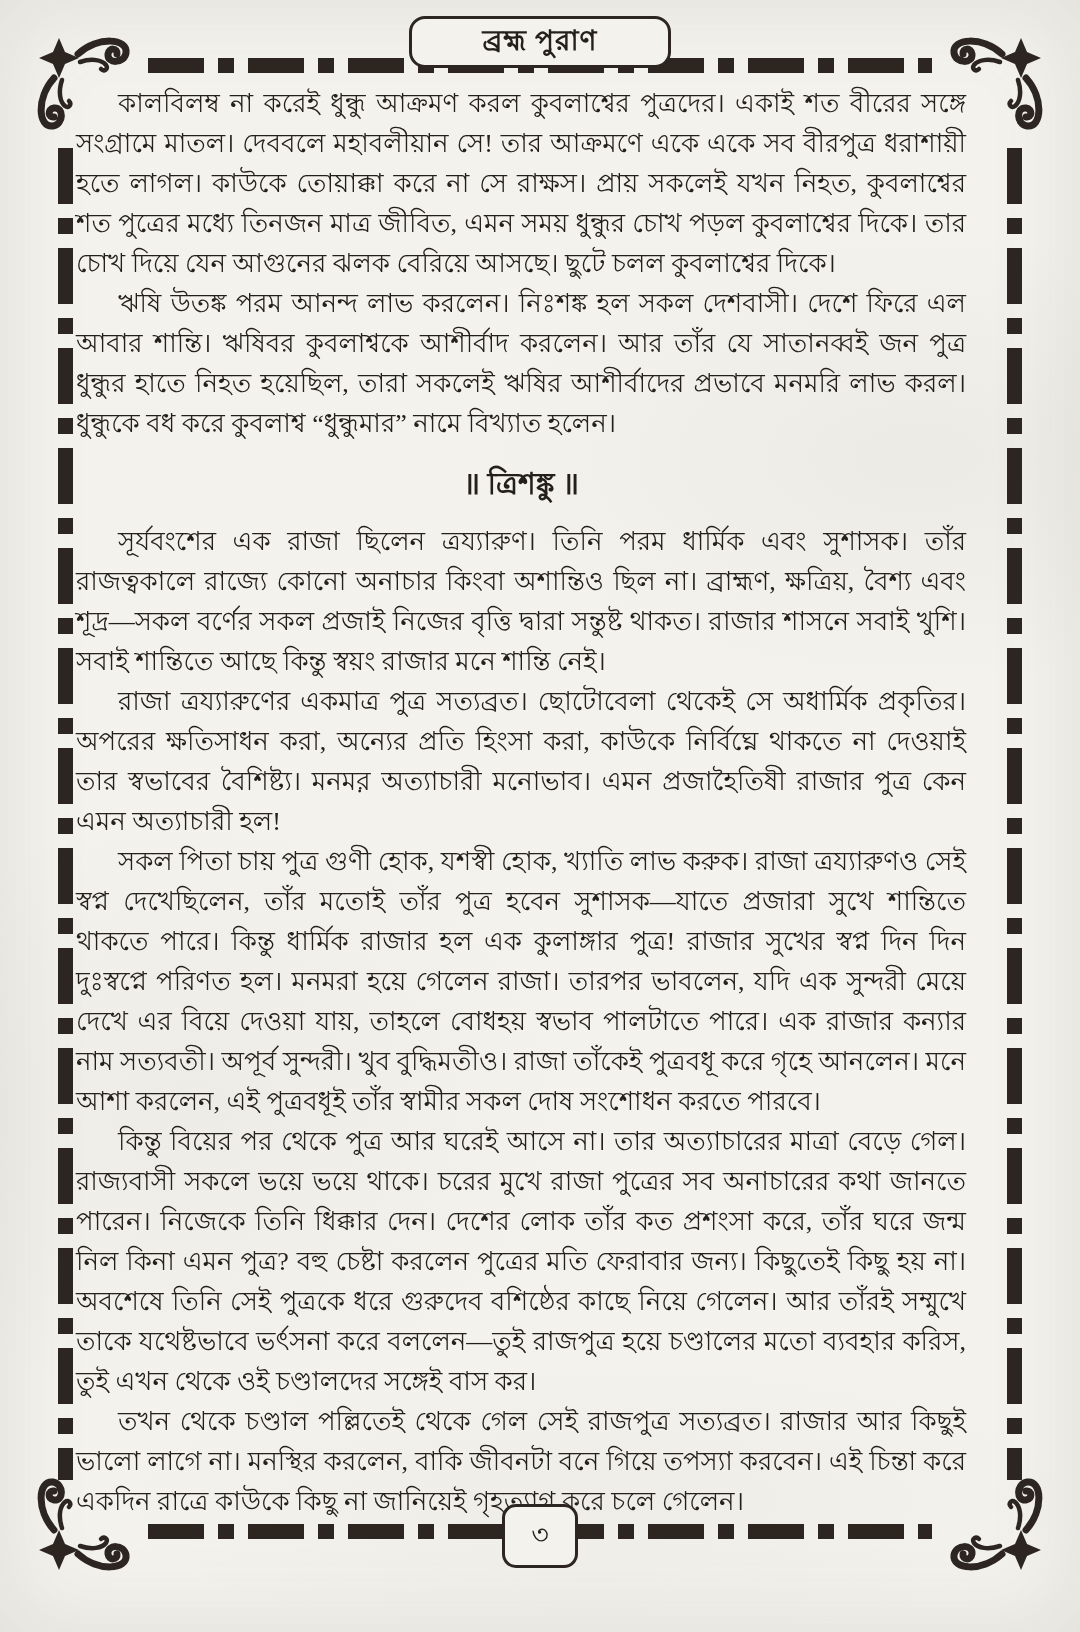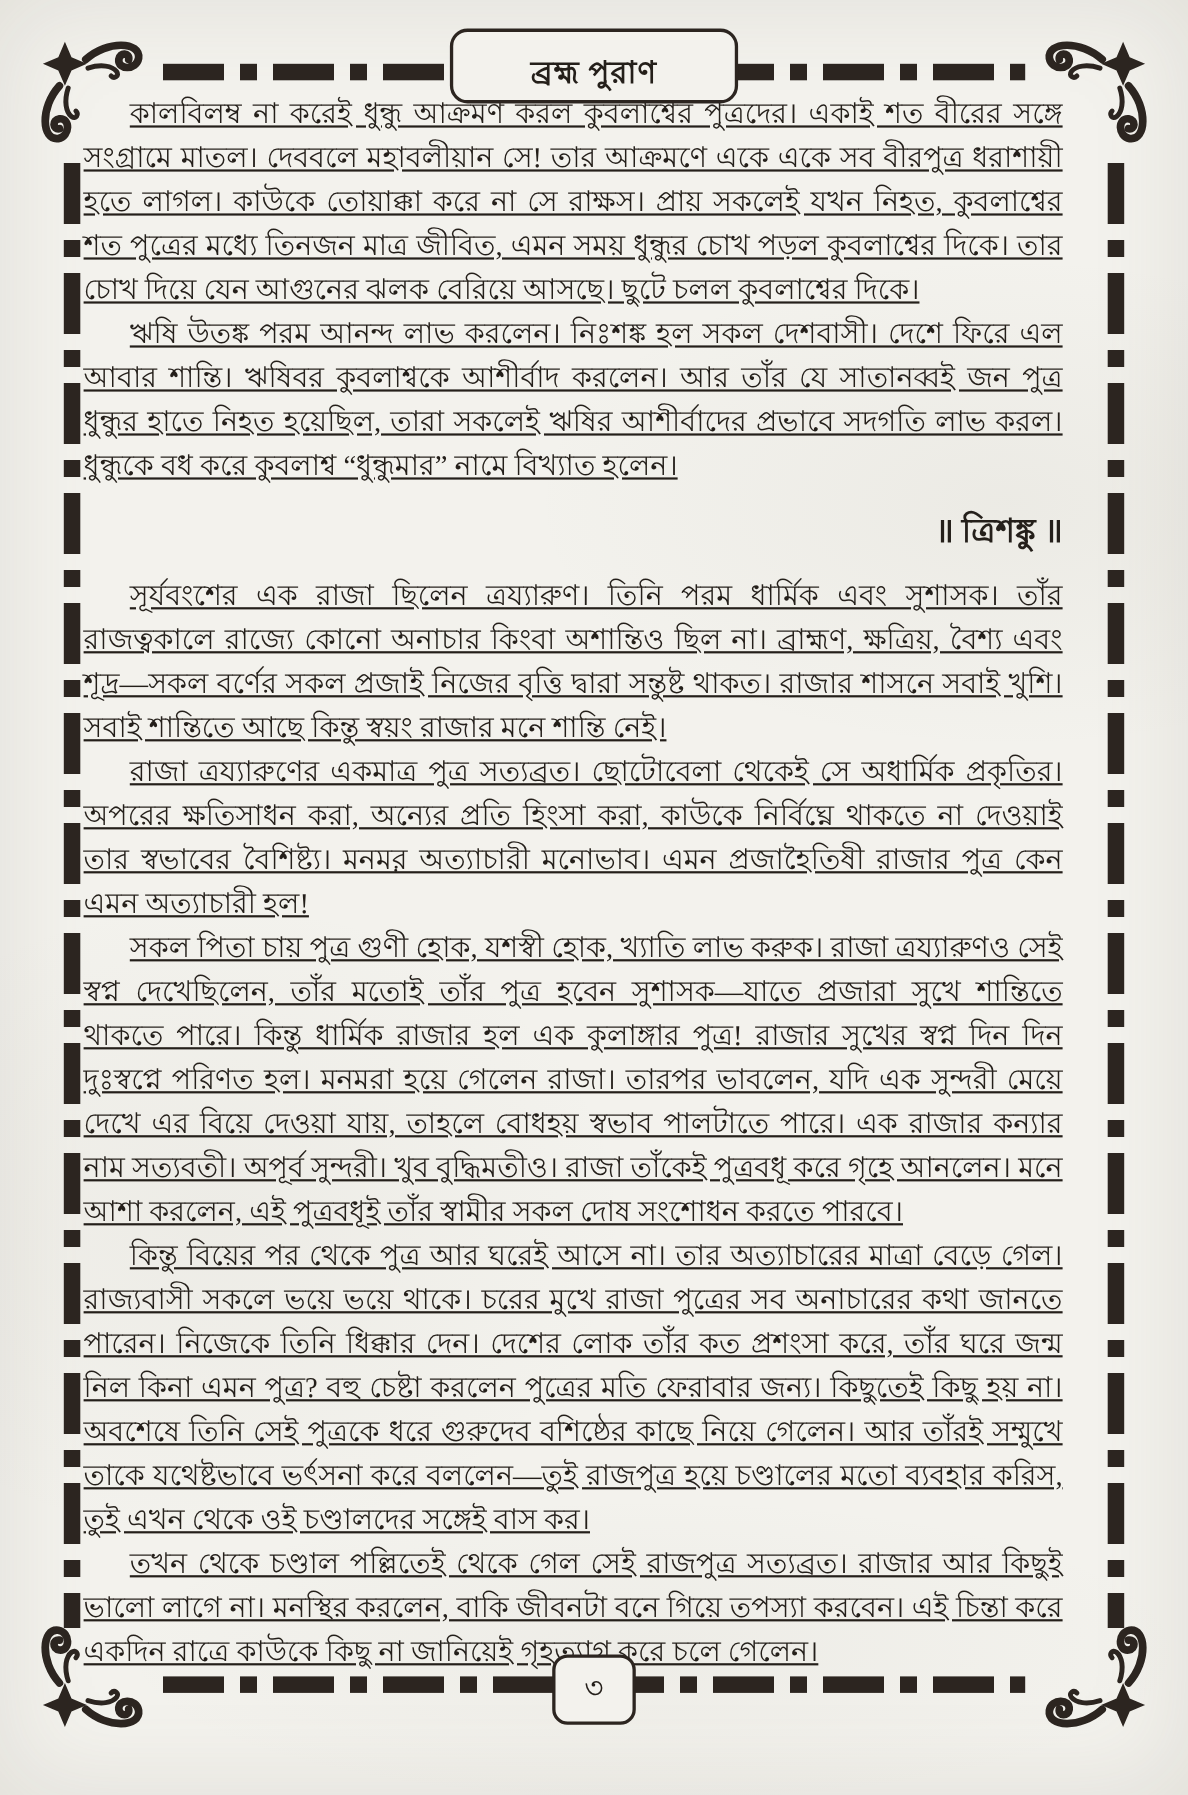--- a/index.html
+++ b/index.html
@@ -26,41 +26,41 @@
   .bar-right{right:58px;top:148px;bottom:152px;}
   
   .corner{position:absolute;width:112px;height:112px;z-index:2;}
   .corner svg{width:100%;height:100%;display:block;}
   .corner-tl{left:34px;top:34px;}
   .corner-tr{right:34px;top:34px;transform:scaleX(-1);}
   .corner-bl{left:34px;bottom:58px;transform:scaleY(-1);}
   .corner-br{right:34px;bottom:58px;transform:scale(-1,-1);}
   
   .title-box{
-    position:absolute;top:26px;left:50%;transform:translateX(-50%);
-    min-width:262px;height:68px;padding:0 24px;box-sizing:border-box;
+    position:absolute;top:16px;left:50%;transform:translateX(-50%);
+    min-width:262px;height:52px;padding:0 24px;box-sizing:border-box;
     border:3.5px solid #2c2520;border-radius:16px;background:#f3f2ed;
-    display:flex;align-items:flex-end;justify-content:center;z-index:3;
+    display:flex;align-items:flex-start;justify-content:center;z-index:3;
     font-size:28px;font-weight:bold;letter-spacing:1px;
   }
   
   .page-num{
     position:absolute;top:1504px;left:50%;transform:translateX(-50%);
     width:70px;height:58px;border:3.5px solid #2c2520;border-radius:14px;
     background:#f3f2ed;display:flex;align-items:center;justify-content:center;
     font-size:27px;z-index:3;
   }
   
   .content{
     position:absolute;left:76px;top:84px;width:890px;z-index:2;
     font-size:26px;line-height:40px;text-align:justify;
   }
-  .content p{margin:0;text-indent:42px;text-decoration:underline;}
+  .content p{margin:0;text-indent:42px;}
   .section-title{
-    margin:20px 0 18px;text-align:right;
+    margin:20px 0 18px;text-align:center;
     font-size:30px;font-weight:bold;
   }
 </style>
 </head>
 <body>
 
 <div class="page">
 
   <div class="bar bar-h bar-top"></div>
   <div class="bar bar-h bar-bottom"></div>
@@ -103,21 +103,21 @@
       <path d="M28 46 C24 58 26 68 31 72 C35 75 38 70 35 67" fill="none" stroke="#2c2520" stroke-width="4.5" stroke-linecap="round"></path>
     </svg>
   </div>
 
   <div class="title-box">
     <span>ব্রহ্ম পুরাণ</span>
   </div>
 
   <main class="content">
     <p>কালবিলম্ব না করেই ধুন্ধু আক্রমণ করল কুবলাশ্বের পুত্রদের। একাই শত বীরের সঙ্গে সংগ্রামে মাতল। দেববলে মহাবলীয়ান সে! তার আক্রমণে একে একে সব বীরপুত্র ধরাশায়ী হতে লাগল। কাউকে তোয়াক্কা করে না সে রাক্ষস। প্রায় সকলেই যখন নিহত, কুবলাশ্বের শত পুত্রের মধ্যে তিনজন মাত্র জীবিত, এমন সময় ধুন্ধুর চোখ পড়ল কুবলাশ্বের দিকে। তার চোখ দিয়ে যেন আগুনের ঝলক বেরিয়ে আসছে। ছুটে চলল কুবলাশ্বের দিকে।</p>
-    <p>ঋষি উতঙ্ক পরম আনন্দ লাভ করলেন। নিঃশঙ্ক হল সকল দেশবাসী। দেশে ফিরে এল আবার শান্তি। ঋষিবর কুবলাশ্বকে আশীর্বাদ করলেন। আর তাঁর যে সাতানব্বই জন পুত্র ধুন্ধুর হাতে নিহত হয়েছিল, তারা সকলেই ঋষির আশীর্বাদের প্রভাবে সদগতি লাভ করল। ধুন্ধুকে বধ করে কুবলাশ্ব “ধুন্ধুমার” নামে বিখ্যাত হলেন।</p>
+    <p>ঋষি উতঙ্ক পরম আনন্দ লাভ করলেন। নিঃশঙ্ক হল সকল দেশবাসী। দেশে ফিরে এল আবার শান্তি। ঋষিবর কুবলাশ্বকে আশীর্বাদ করলেন। আর তাঁর যে সাতানব্বই জন পুত্র ধুন্ধুর হাতে নিহত হয়েছিল, তারা সকলেই ঋষির আশীর্বাদের প্রভাবে মনমরি লাভ করল। ধুন্ধুকে বধ করে কুবলাশ্ব “ধুন্ধুমার” নামে বিখ্যাত হলেন।</p>
     <h2 class="section-title">॥ ত্রিশঙ্কু ॥</h2>
     <p>সূর্যবংশের এক রাজা ছিলেন ত্রয্যারুণ। তিনি পরম ধার্মিক এবং সুশাসক। তাঁর রাজত্বকালে রাজ্যে কোনো অনাচার কিংবা অশান্তিও ছিল না। ব্রাহ্মণ, ক্ষত্রিয়, বৈশ্য এবং শূদ্র—সকল বর্ণের সকল প্রজাই নিজের বৃত্তি দ্বারা সন্তুষ্ট থাকত। রাজার শাসনে সবাই খুশি। সবাই শান্তিতে আছে কিন্তু স্বয়ং রাজার মনে শান্তি নেই।</p>
     <p>রাজা ত্রয্যারুণের একমাত্র পুত্র সত্যব্রত। ছোটোবেলা থেকেই সে অধার্মিক প্রকৃতির। অপরের ক্ষতিসাধন করা, অন্যের প্রতি হিংসা করা, কাউকে নির্বিঘ্নে থাকতে না দেওয়াই তার স্বভাবের বৈশিষ্ট্য। মনমর় অত্যাচারী মনোভাব। এমন প্রজাহৈতিষী রাজার পুত্র কেন এমন অত্যাচারী হল!</p>
     <p>সকল পিতা চায় পুত্র গুণী হোক, যশস্বী হোক, খ্যাতি লাভ করুক। রাজা ত্রয্যারুণও সেই স্বপ্ন দেখেছিলেন, তাঁর মতোই তাঁর পুত্র হবেন সুশাসক—যাতে প্রজারা সুখে শান্তিতে থাকতে পারে। কিন্তু ধার্মিক রাজার হল এক কুলাঙ্গার পুত্র! রাজার সুখের স্বপ্ন দিন দিন দুঃস্বপ্নে পরিণত হল। মনমরা হয়ে গেলেন রাজা। তারপর ভাবলেন, যদি এক সুন্দরী মেয়ে দেখে এর বিয়ে দেওয়া যায়, তাহলে বোধহয় স্বভাব পালটাতে পারে। এক রাজার কন্যার নাম সত্যবতী। অপূর্ব সুন্দরী। খুব বুদ্ধিমতীও। রাজা তাঁকেই পুত্রবধূ করে গৃহে আনলেন। মনে আশা করলেন, এই পুত্রবধূই তাঁর স্বামীর সকল দোষ সংশোধন করতে পারবে।</p>
     <p>কিন্তু বিয়ের পর থেকে পুত্র আর ঘরেই আসে না। তার অত্যাচারের মাত্রা বেড়ে গেল। রাজ্যবাসী সকলে ভয়ে ভয়ে থাকে। চরের মুখে রাজা পুত্রের সব অনাচারের কথা জানতে পারেন। নিজেকে তিনি ধিক্কার দেন। দেশের লোক তাঁর কত প্রশংসা করে, তাঁর ঘরে জন্ম নিল কিনা এমন পুত্র? বহু চেষ্টা করলেন পুত্রের মতি ফেরাবার জন্য। কিছুতেই কিছু হয় না। অবশেষে তিনি সেই পুত্রকে ধরে গুরুদেব বশিষ্ঠের কাছে নিয়ে গেলেন। আর তাঁরই সম্মুখে তাকে যথেষ্টভাবে ভর্ৎসনা করে বললেন—তুই রাজপুত্র হয়ে চণ্ডালের মতো ব্যবহার করিস, তুই এখন থেকে ওই চণ্ডালদের সঙ্গেই বাস কর।</p>
     <p>তখন থেকে চণ্ডাল পল্লিতেই থেকে গেল সেই রাজপুত্র সত্যব্রত। রাজার আর কিছুই ভালো লাগে না। মনস্থির করলেন, বাকি জীবনটা বনে গিয়ে তপস্যা করবেন। এই চিন্তা করে একদিন রাত্রে কাউকে কিছু না জানিয়েই গৃহত্যাগ করে চলে গেলেন।</p>
   </main>
 
   <div class="page-num">
     <span>৩</span>

